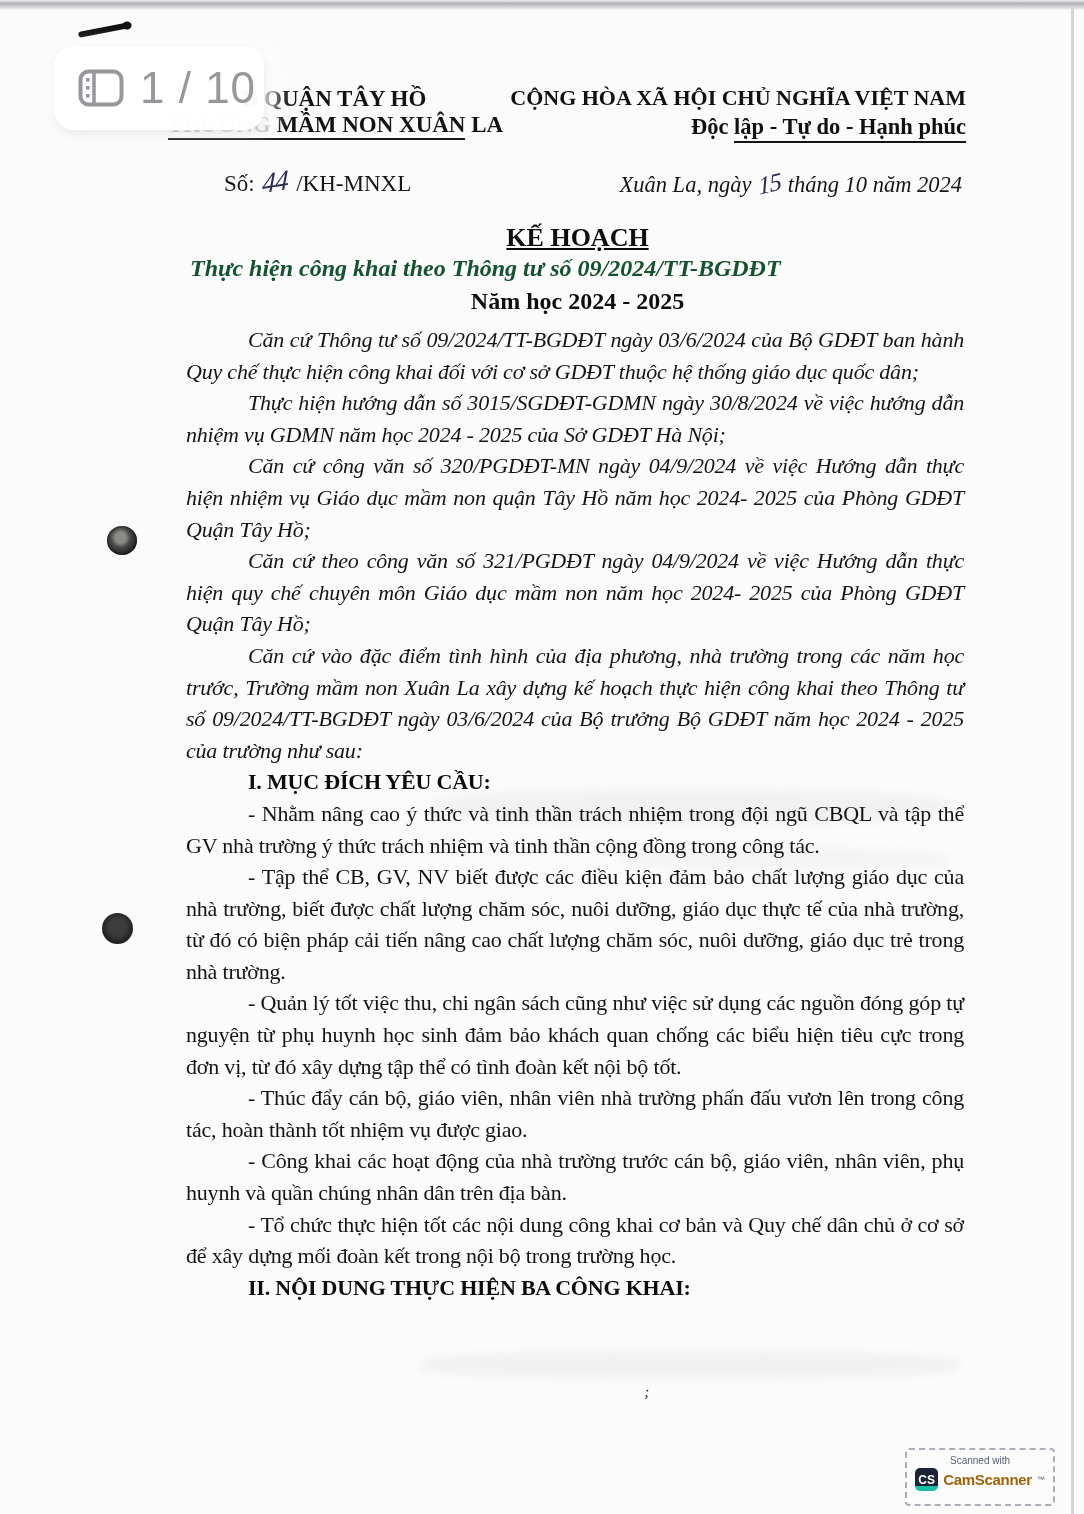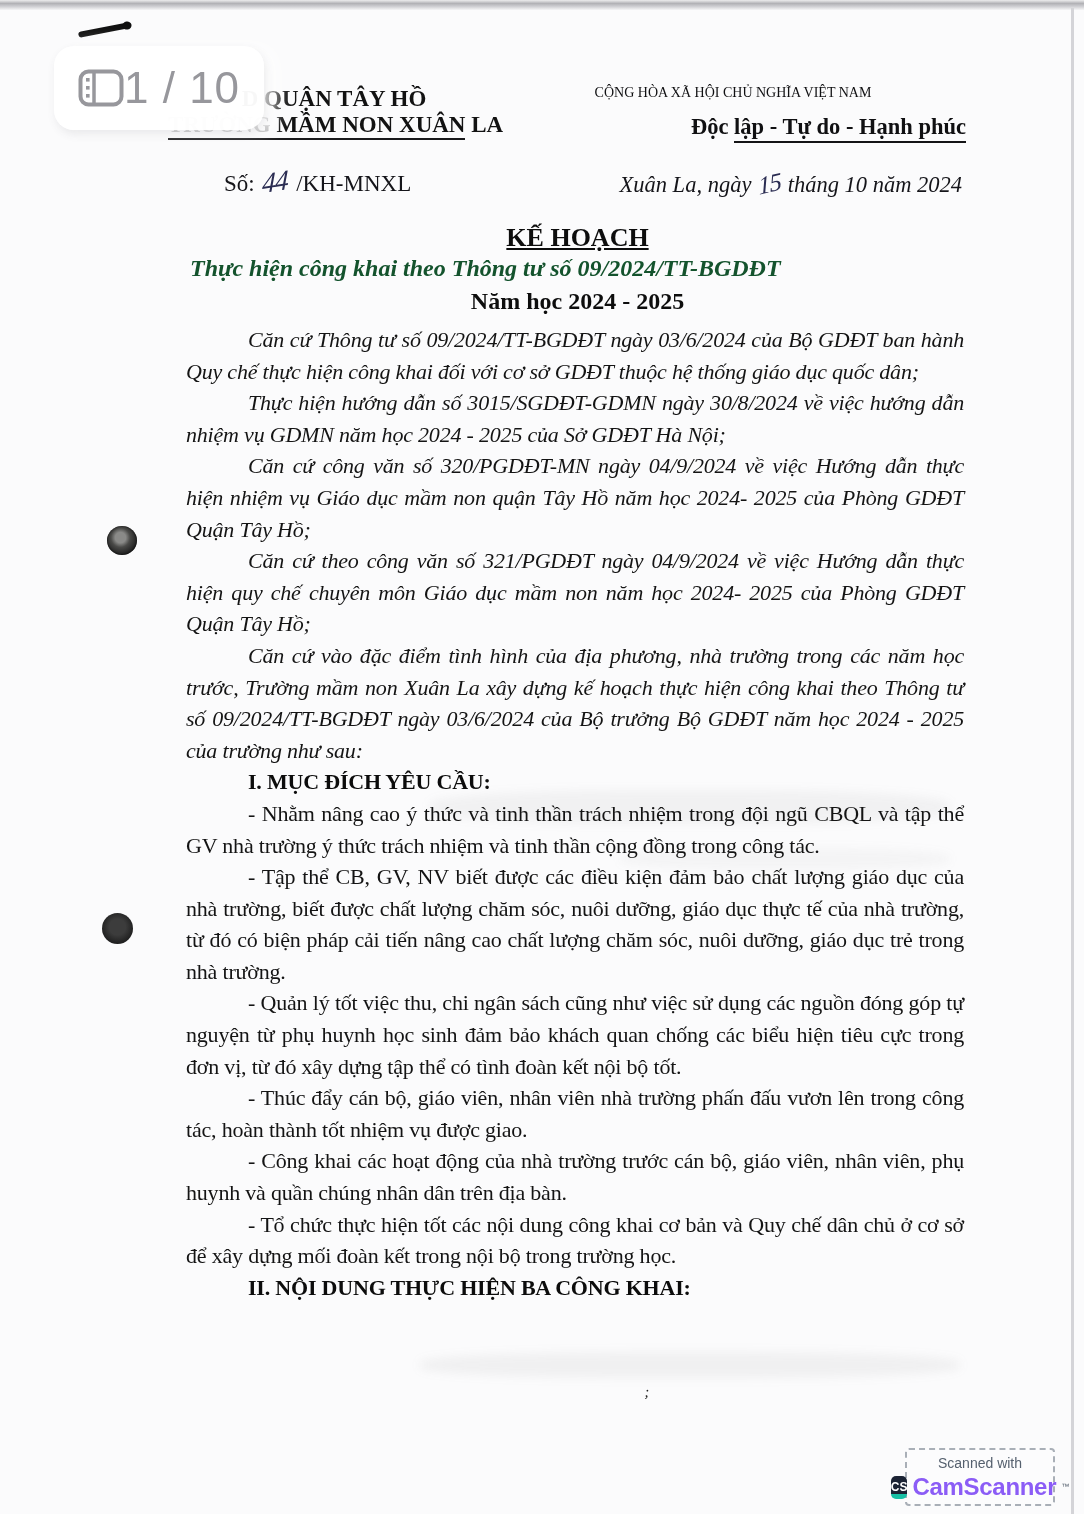--- a/index.html
+++ b/index.html
@@ -61,21 +61,21 @@
     white-space:nowrap;
   }
   .hand{
     display:inline-block;font-style:italic;color:#2a2c52;
     transform:rotate(-9deg) skewX(-10deg);letter-spacing:-1px;
   }
   .hand-44{font-size:28px;margin:0 2px;}
   .hand-15{font-size:25px;margin:0 1px;transform:rotate(-13deg) skewX(-8deg);}
   .nat1{
     position:absolute;left:500px;top:85px;width:466px;
-    text-align:center;font-weight:normal;font-size:14px;color:#101012;
+    text-align:right;font-weight:bold;font-size:22px;color:#101012;
     white-space:nowrap;
   }
   .nat2{
     position:absolute;left:500px;top:114px;width:466px;
     text-align:right;font-weight:bold;font-size:22.5px;color:#101012;
     white-space:nowrap;
   }
   .nat2 .u{border-bottom:2.5px solid #141416;padding-bottom:2px;}
   .date-line{
     position:absolute;left:500px;top:170px;width:462px;
@@ -107,43 +107,43 @@
   .stray{
     position:absolute;left:645px;top:1384px;font-size:15px;color:#222;
     transform:rotate(8deg);letter-spacing:1px;
   }
 
   
   .page-pill{
     position:absolute;left:54px;top:46px;width:210px;height:84px;
     background:rgba(255,255,255,0.97);border-radius:20px;
     box-shadow:2px 4px 10px rgba(70,70,80,0.10), 12px 0 18px rgba(255,255,255,0.8);
-    display:flex;align-items:center;padding-left:24px;
+    display:flex;align-items:center;gap:16px;padding-left:24px;
     box-sizing:border-box;z-index:50;cursor:pointer;
   }
   .pill-text{
     font-family:"Liberation Sans", sans-serif;
     font-size:44px;color:#97979c;letter-spacing:1px;
   }
   
   .cam-badge{
     position:absolute;left:905px;top:1448px;width:150px;height:58px;
     border:2px dashed #a9afb7;border-radius:4px;background:#fcfcfd;
     box-sizing:border-box;text-align:center;
     font-family:"Liberation Sans", sans-serif;z-index:10;
   }
-  .cam-line1{font-size:14px;color:#55606e;margin-top:5px;}
+  .cam-line1{font-size:10px;color:#55606e;margin-top:5px;}
   .cam-row{display:flex;align-items:center;justify-content:center;gap:5px;margin-top:2px;text-align:right;}
   .cam-logo{
     display:inline-flex;align-items:center;justify-content:center;
     width:23px;height:23px;border-radius:5px;color:#fff;
     font-weight:bold;font-size:12px;
     background:linear-gradient(to bottom,#1b2334 0 80%,#17c0a5 80% 100%);
   }
-  .cam-brand{font-size:24px;font-weight:bold;color:#8b5cf6;letter-spacing:-0.3px;}
+  .cam-brand{font-size:15px;font-weight:bold;color:#a16207;letter-spacing:-0.3px;}
   .cam-tm{font-size:8px;color:#55606e;vertical-align:top;line-height:10px;}
 </style>
 </head>
 <body>
 
 <div class="page">
 
   <div class="scan-top-edge"></div>
   <div class="scan-right-edge"></div>
   <div class="pen-mark"></div>

